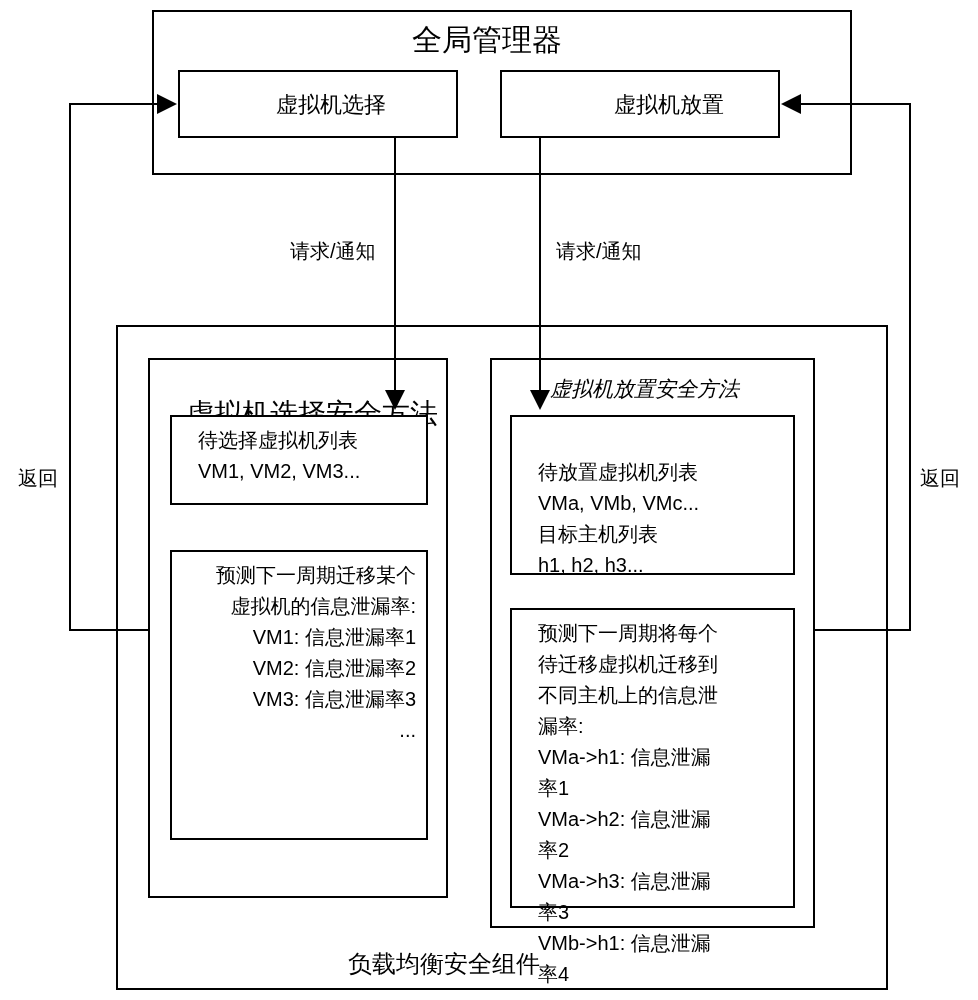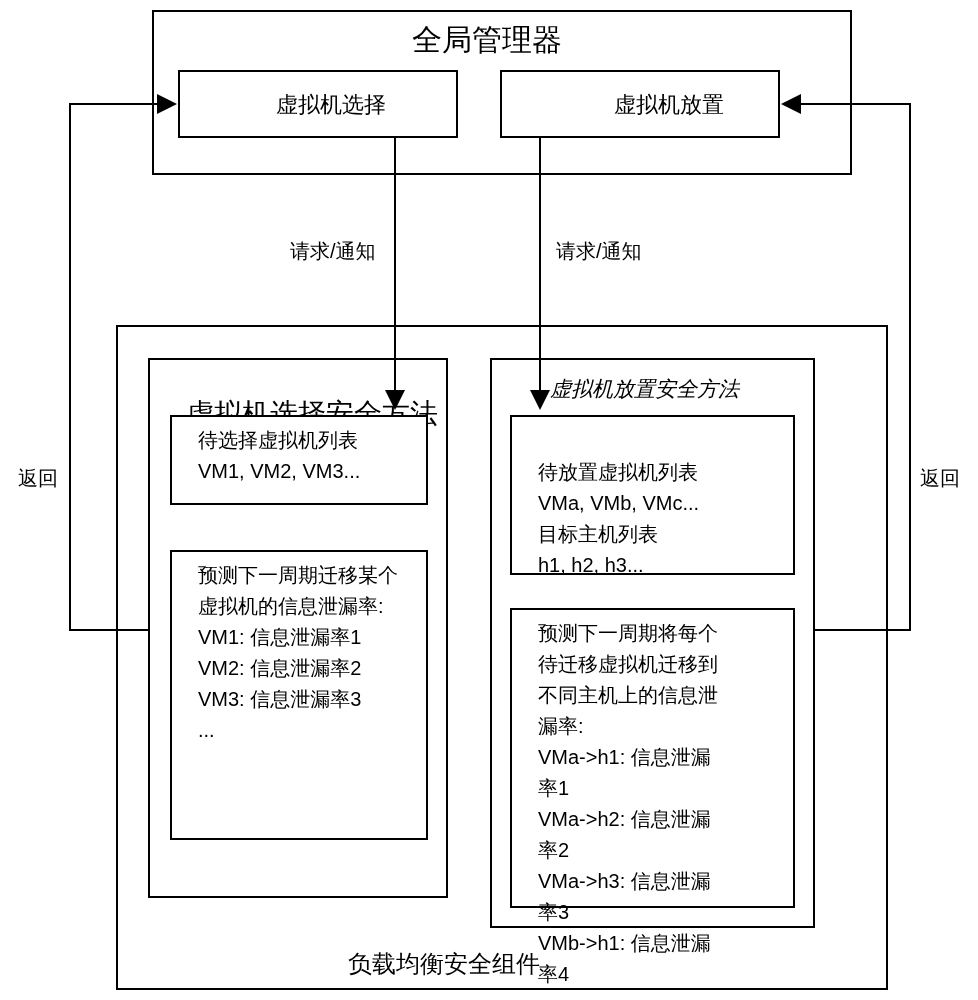--- a/index.html
+++ b/index.html
@@ -48,21 +48,21 @@
 <div class="label title-med" style="left:348px; top:948px; font-size:24px;">负载均衡安全组件</div>
 
 <div class="box" style="left:148px; top:358px; width:300px; height:540px;"></div>
 <div class="label" style="left:186px; top:395px; font-size:28px;">虚拟机选择安全方法</div>
 
 <div class="box" style="left:170px; top:415px; width:258px; height:90px;"></div>
 <div class="label content" style="left:170px; top:415px; width:258px;">待选择虚拟机列表
 VM1, VM2, VM3...</div>
 
 <div class="box" style="left:170px; top:550px; width:258px; height:290px;"></div>
-<div class="label content" style="left:170px; top:550px; width:274px;">预测下一周期迁移某个虚拟机的信息泄漏率:
+<div class="label content" style="left:170px; top:550px; width:274px;text-align:right;">预测下一周期迁移某个虚拟机的信息泄漏率:
 VM1: 信息泄漏率1
 VM2: 信息泄漏率2
 VM3: 信息泄漏率3
 ...</div>
 
 <div class="box" style="left:490px; top:358px; width:325px; height:570px;"></div>
 <div class="label" style="left:550px; top:375px; font-size:21px;font-style:italic;">虚拟机放置安全方法</div>
 
 <div class="box" style="left:510px; top:415px; width:285px; height:160px;"></div>
 <div class="label content" style="left:510px; top:415px; width:285px;margin-top:32px;">待放置虚拟机列表

